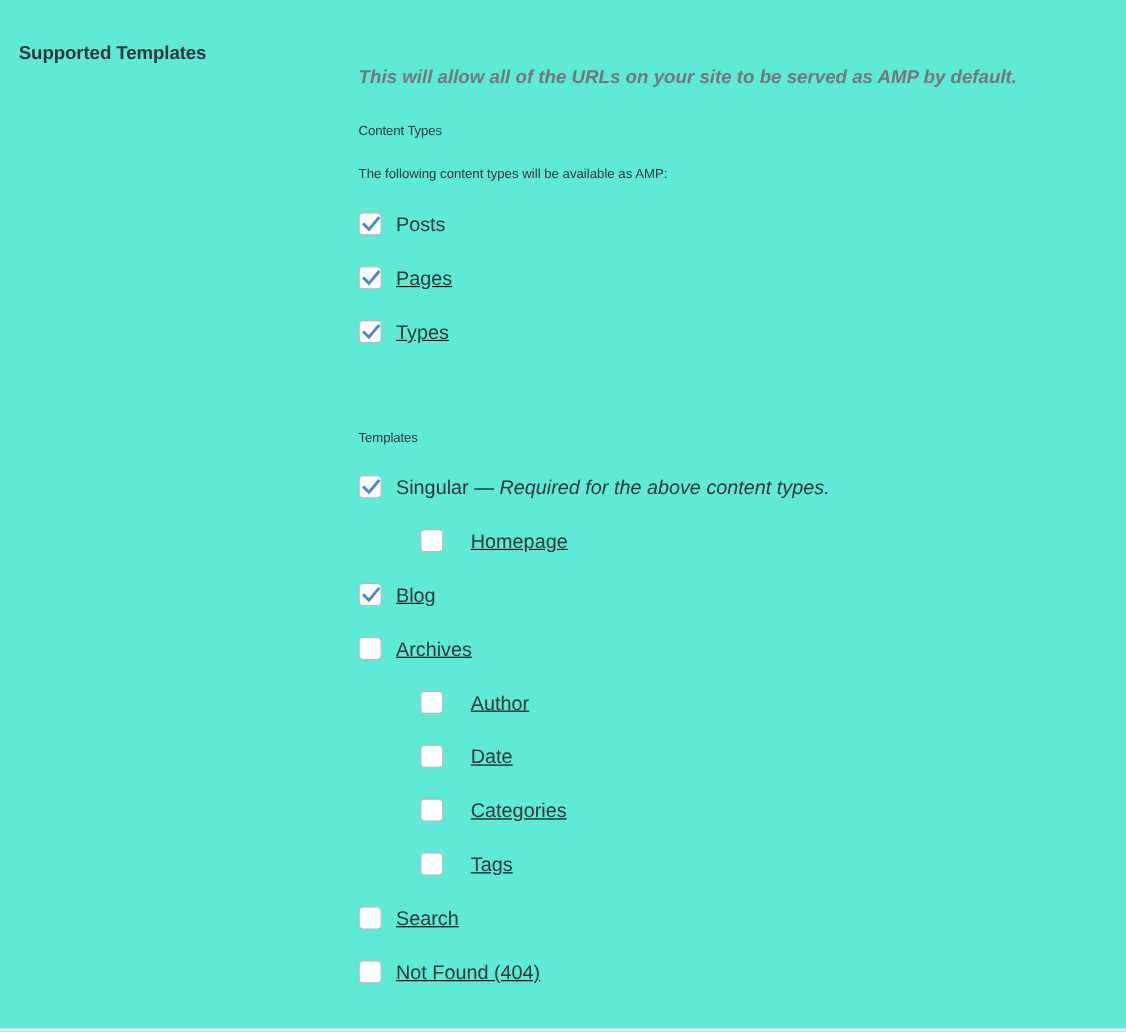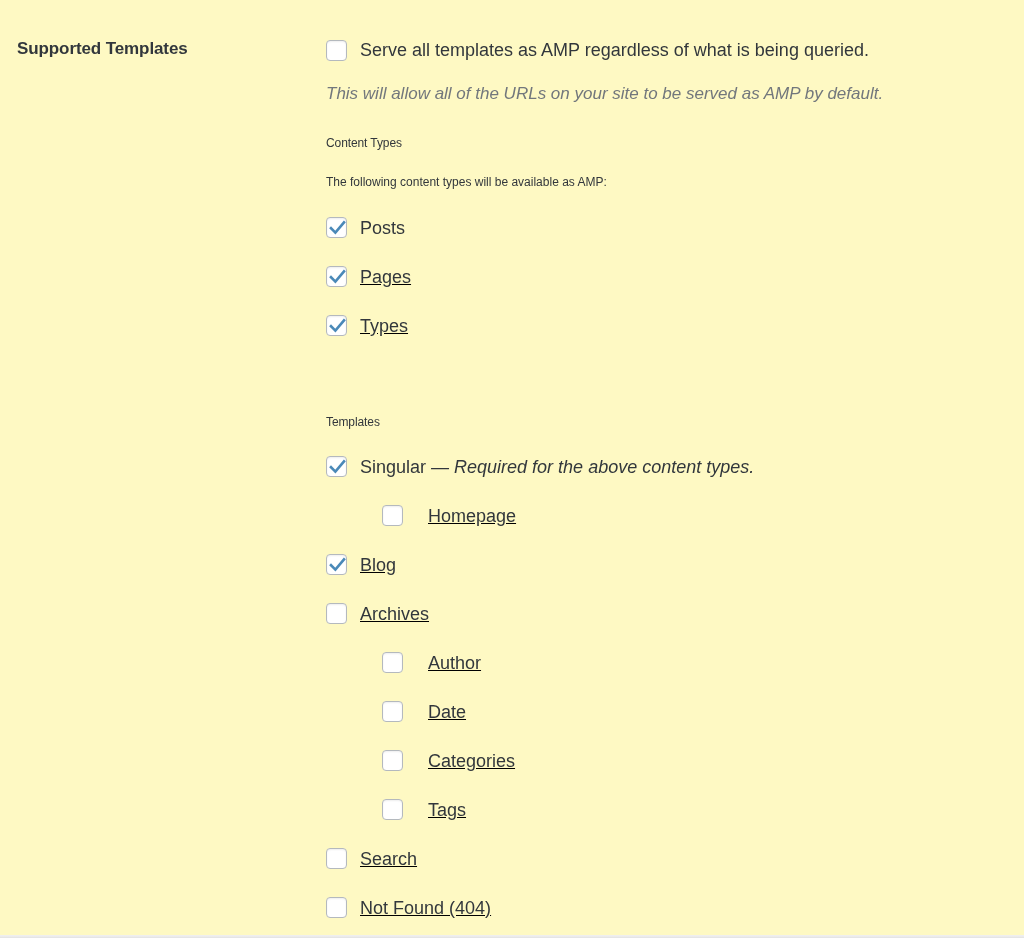--- a/index.html
+++ b/index.html
@@ -10,21 +10,21 @@
     height: 938px;
     background: #f1f1f1;
     font-family: "Liberation Sans", sans-serif;
     -webkit-font-smoothing: antialiased;
   }
 
   #settings-row {
     position: relative;
     width: 1024px;
     height: 938px;
-    background: #fef9c3;
+    background: #5eead4;
     overflow: hidden;
   }
 
   
   .label-col {
     position: absolute;
     left: 0;
     top: 0;
     width: 326px;
     padding: 38px 10px 0 17px;
@@ -81,20 +81,21 @@
     color: #32373c;
   }
 
   
   .description {
     font-size: 17px;
     font-style: italic;
     color: #72777c;
     line-height: 1.4;
     margin: 20px 0 0 0;
+    font-weight: bold;
   }
 
   .section-heading {
     font-size: 12px;
     font-weight: normal;
     color: #32373c;
     margin: 30px 0 0 0;
     letter-spacing: -0.1px;
   }
 
@@ -122,26 +123,20 @@
 <body>
 
 <div id="settings-row">
 
   <div class="label-col">
     <div class="field-label">Supported Templates</div>
   </div>
 
   <div class="field-col">
 
-    <label class="cb-row">
-      <span class="checkbox" id="cb-serve-all">
-        
-      </span>
-      <span class="cb-label">Serve all templates as AMP regardless of what is being queried.</span>
-    </label>
 
     <p class="description">This will allow all of the URLs on your site to be served as AMP by default.</p>
 
     <h4 class="section-heading">Content Types</h4>
 
     <p class="intro-text">The following content types will be available as AMP:</p>
 
     <div class="list-block" id="content-types-list">
         <label class="cb-row">
           <span class="checkbox checked">

